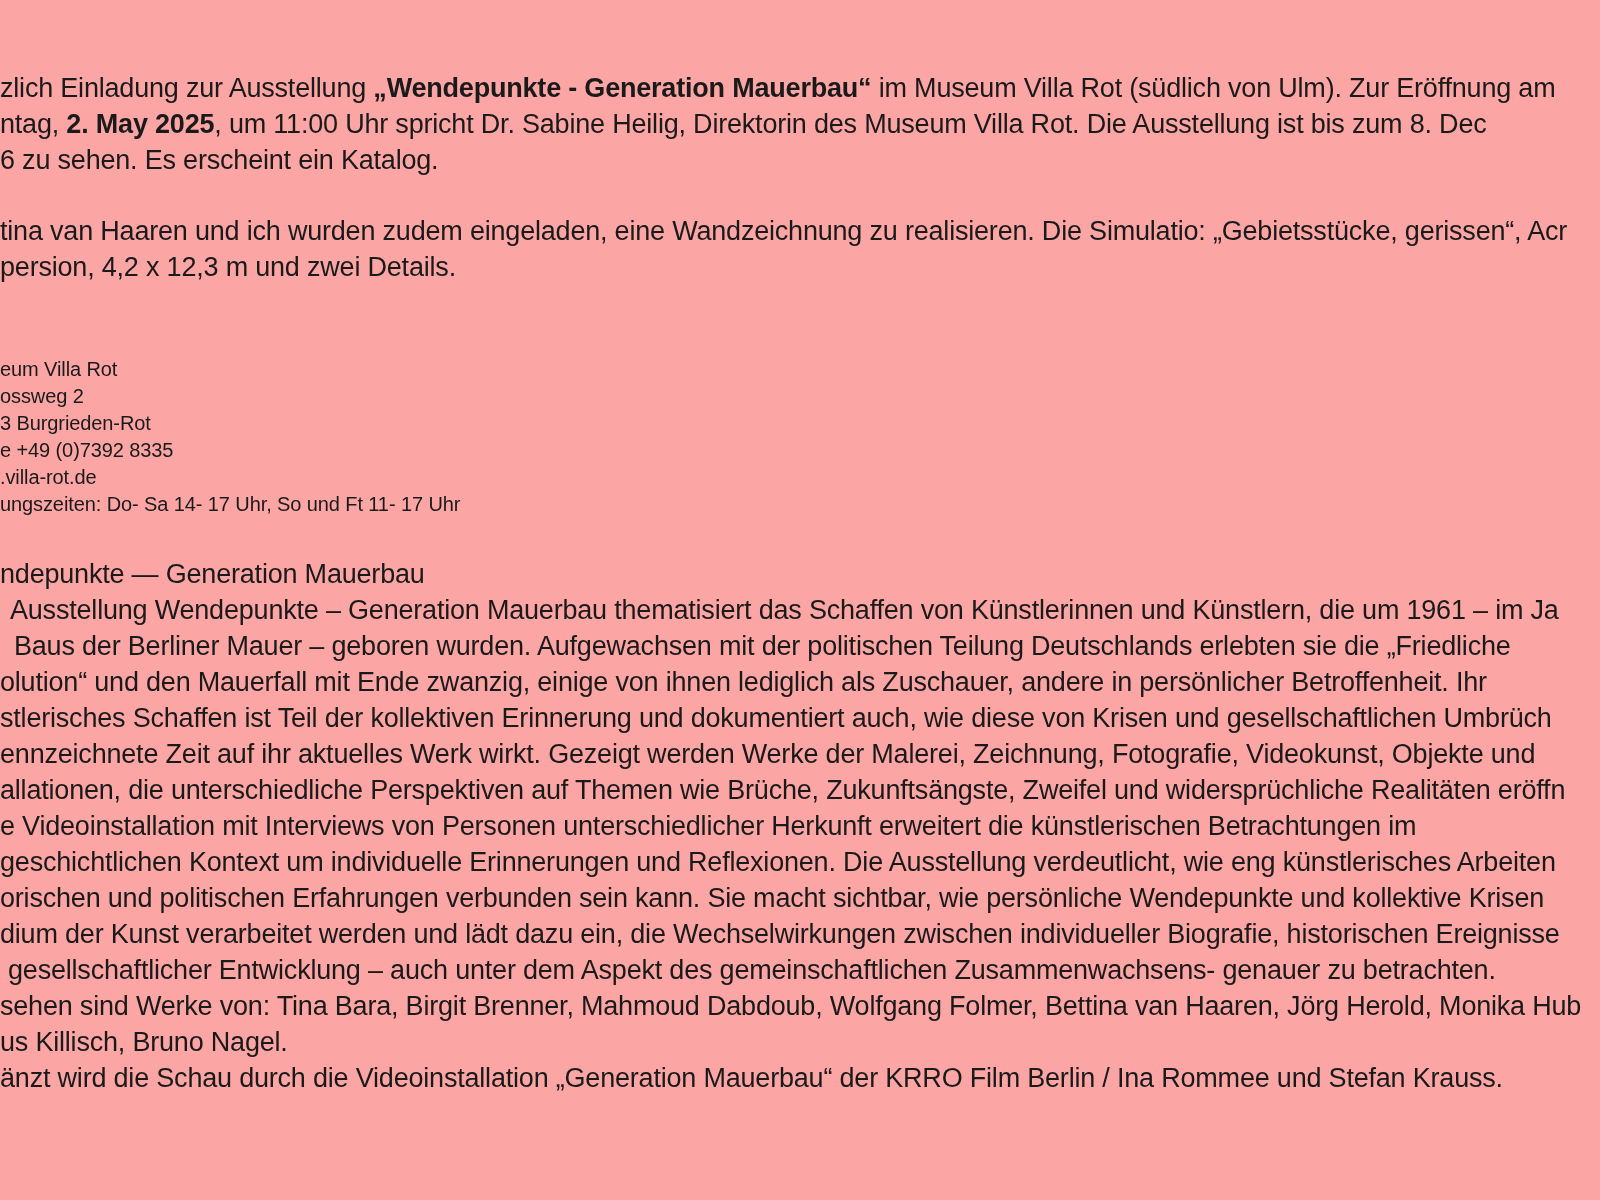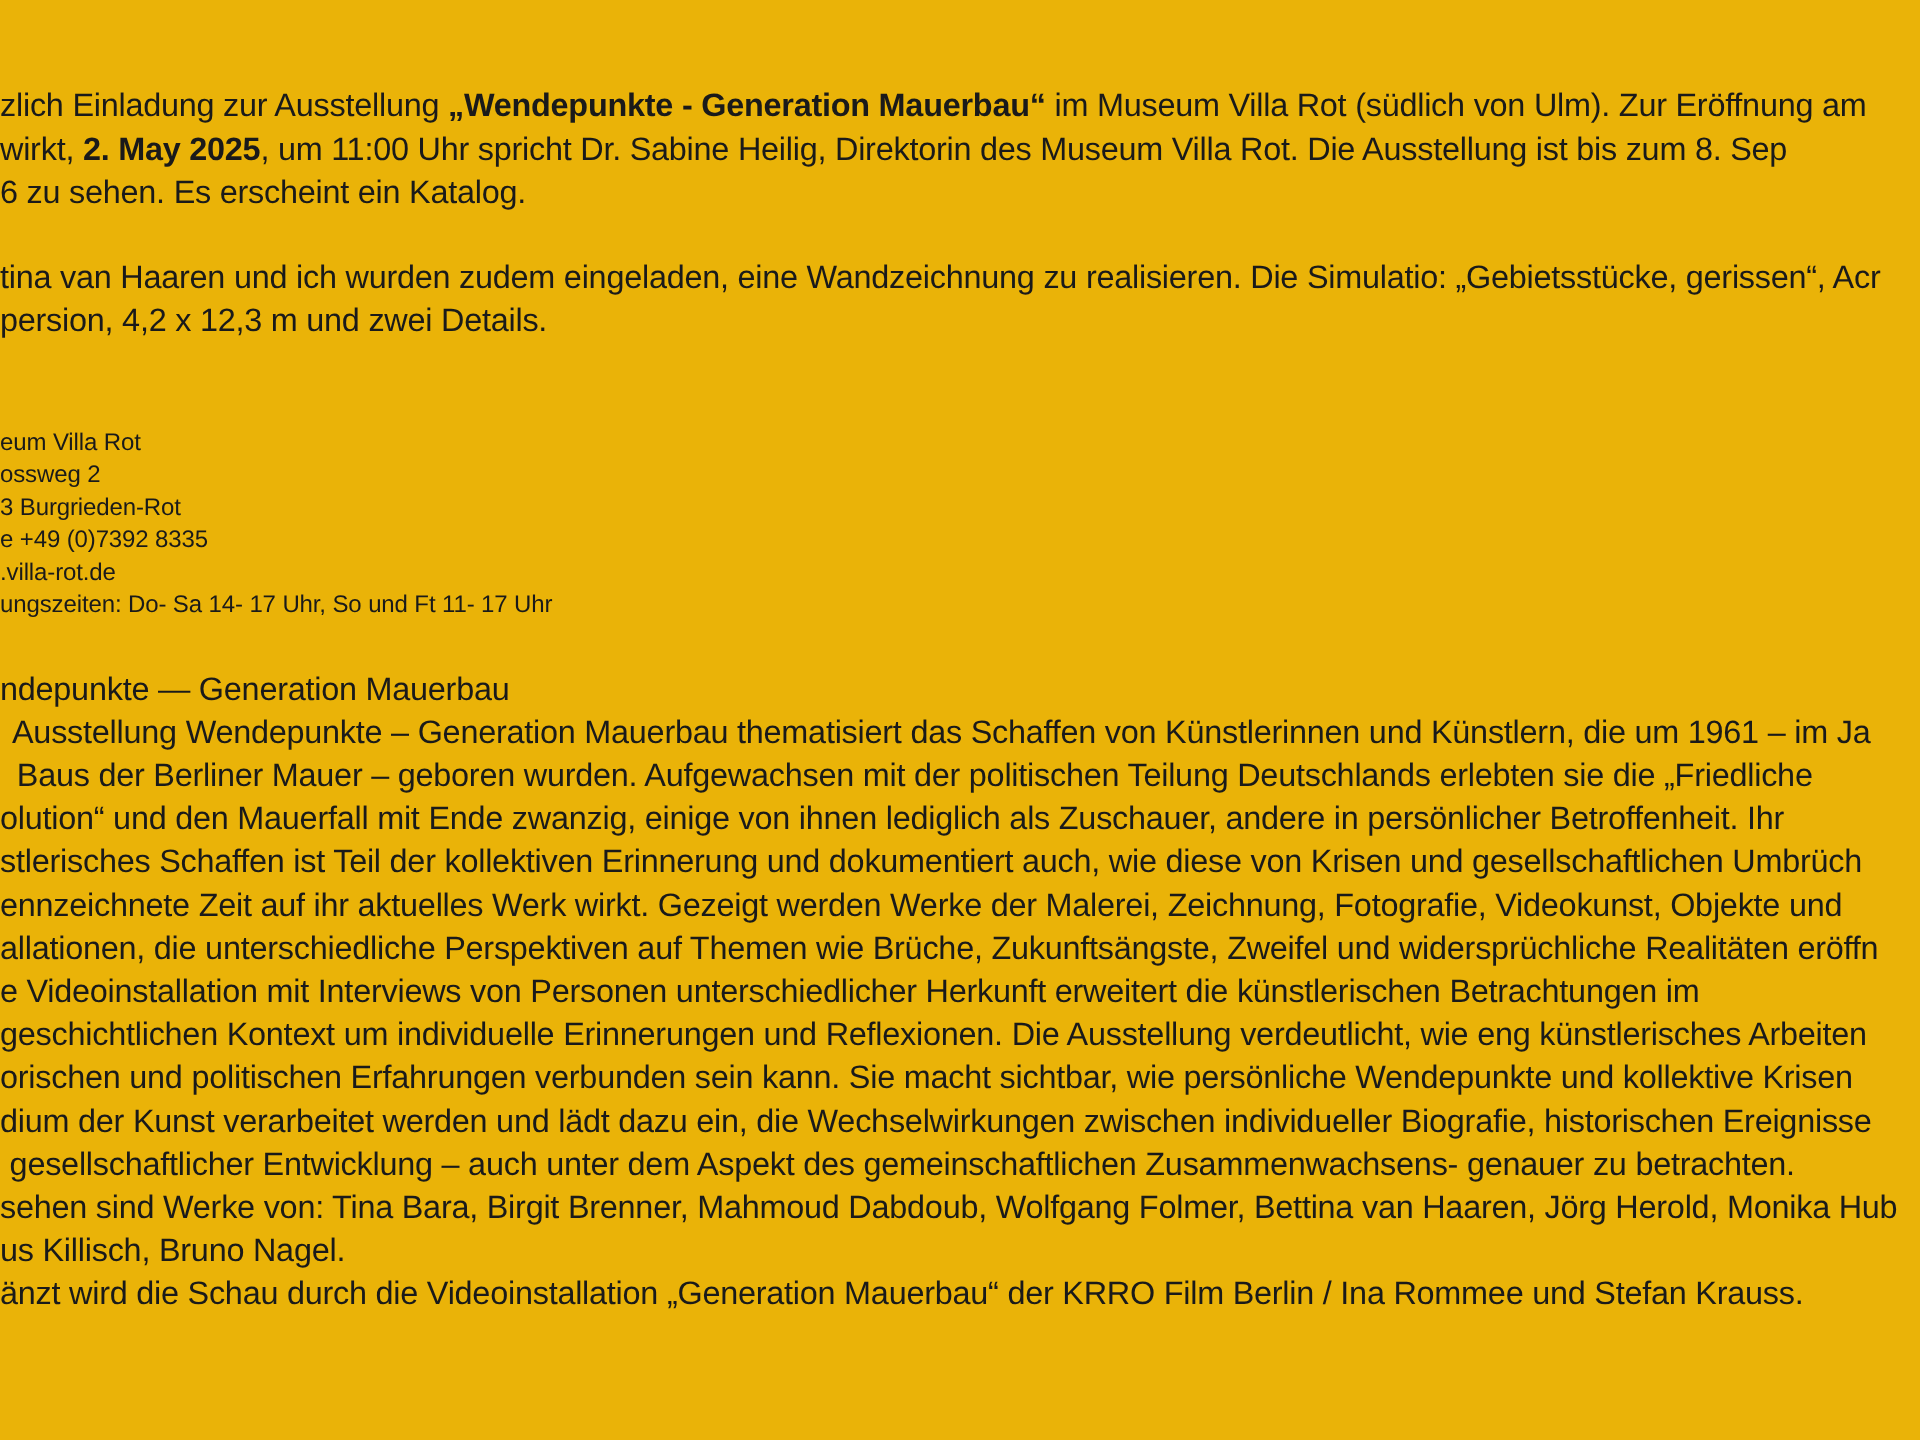--- a/index.html
+++ b/index.html
@@ -4,21 +4,21 @@
 <style>
   html, body {
     margin: 0;
     padding: 0;
     background: #ffffff;
   }
   #page {
     position: relative;
     width: 1600px;
     height: 1200px;
-    background: #eab308;
+    background: #fca5a5;
     overflow: hidden;
     font-family: "Liberation Sans", "DejaVu Sans", sans-serif;
     color: #1a1a1a;
   }
   .textframe {
     position: absolute;
     left: 0;
     width: 1700px;
   }
   .line {
@@ -46,21 +46,21 @@
   .ind-b { padding-left: 14px; }
   .ind-c { padding-left: 8px;  }
 </style>
 </head>
 <body>
 
 <div id="page">
 
   <div id="intro" class="textframe body-size">
     <div class="line"><span>zlich Einladung zur Ausstellung </span><strong>„Wendepunkte - Generation Mauerbau“</strong><span> im Museum Villa Rot (südlich von Ulm). Zur Eröffnung am</span></div>
-    <div class="line"><span>wirkt, </span><strong>2. May 2025</strong><span>, um 11:00 Uhr spricht Dr. Sabine Heilig, Direktorin des Museum Villa Rot. Die Ausstellung ist bis zum 8. Sep</span></div>
+    <div class="line"><span>ntag, </span><strong>2. May 2025</strong><span>, um 11:00 Uhr spricht Dr. Sabine Heilig, Direktorin des Museum Villa Rot. Die Ausstellung ist bis zum 8. Dec</span></div>
     <div class="line">6 zu sehen. Es erscheint ein Katalog.</div>
   </div>
 
   <div id="invite" class="textframe body-size">
     <div class="line">tina van Haaren und ich wurden zudem eingeladen, eine Wandzeichnung zu realisieren. Die Simulatio: „Gebietsstücke, gerissen“, Acr</div>
     <div class="line">persion, 4,2 x 12,3 m und zwei Details.</div>
   </div>
 
   <div id="museum" class="textframe small-size">
     <div class="line">eum Villa Rot</div>

